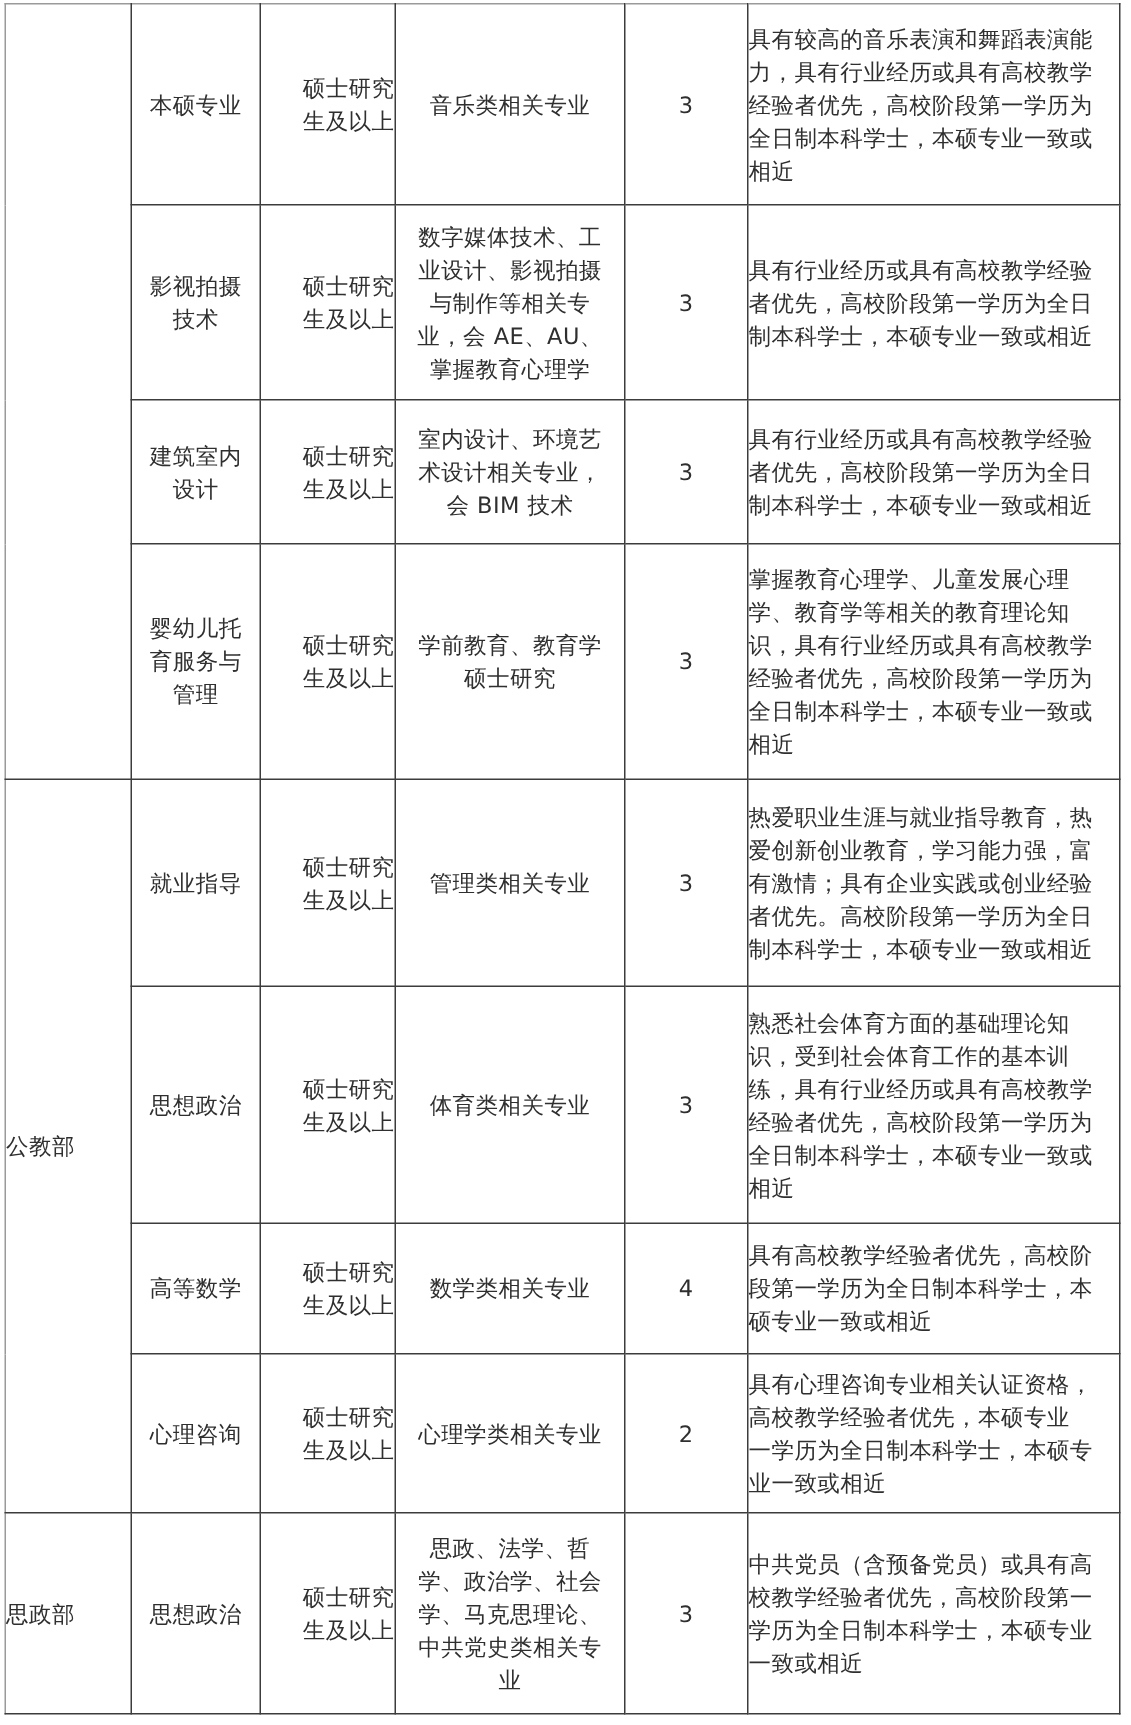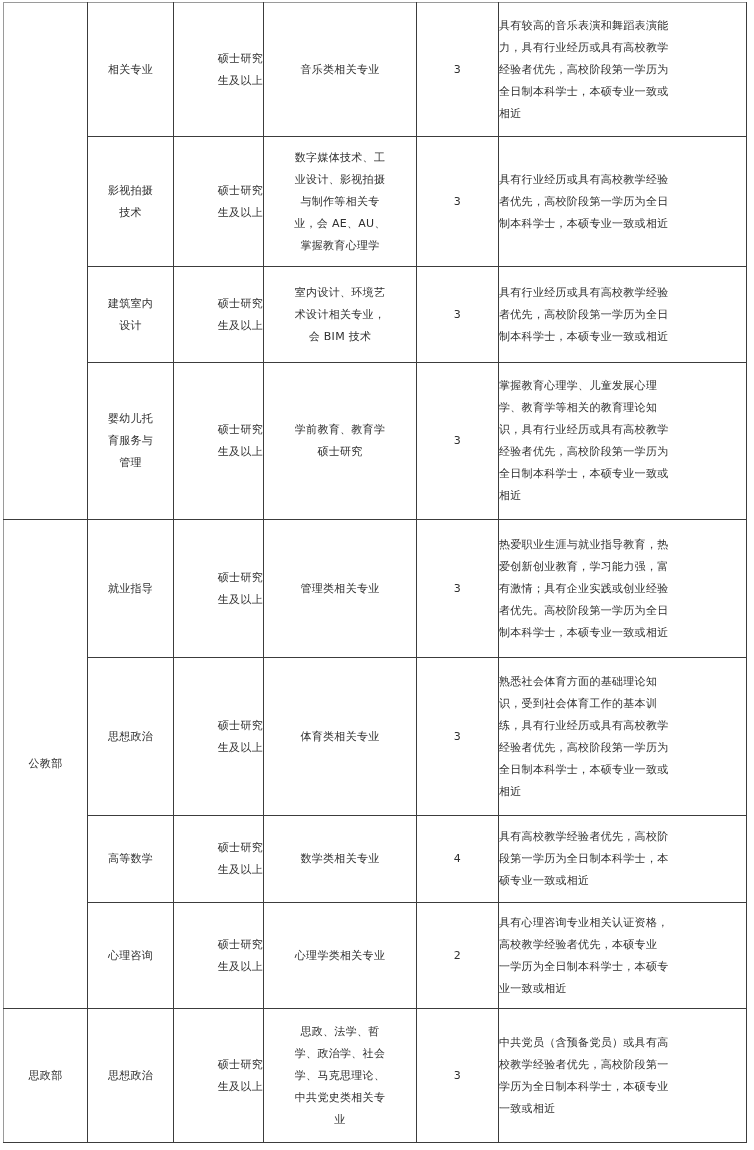--- a/index.html
+++ b/index.html
@@ -6,25 +6,25 @@
     body { width: 754px; height: 1150px; position: relative; overflow: hidden;
            font-family: "DejaVu Sans", "Liberation Sans", sans-serif; color: #2f2f2f; }
     table.recruit {
       position: absolute; left: 3px; top: 2px;
       border-collapse: collapse; table-layout: fixed;
       width: 743px;
       border-top: 1px solid #9a9a9a; border-left: 1px solid #9a9a9a;
     }
     table.recruit td {
       border: 1.5px solid #3c3c3c;
-      font-size: 11px; line-height: 22px;
+      font-size: 15px; line-height: 22px;
       vertical-align: middle; padding: 0;
       white-space: pre-line; letter-spacing: 0.3px; margin-left: 40px;
     }
-    td.dept { text-align: center; }
+    td.dept { text-align: left; }
     td.pos { text-align: center; padding: 0 6px; }
     td.edu { text-align: right; padding: 0 6px; }
     td.major { text-align: center; padding: 0 6px 0 10px; }
     td.count { text-align: center; }
     td.req { text-align: left; padding: 0 4px 0 8px; }
     table.recruit tr:first-child td { border-top-color: #9a9a9a; }
     table.recruit td.dept { border-left-color: #9a9a9a; }
   </style>
 </head>
 <body>
@@ -35,21 +35,21 @@
       <col style="width:86px">
       <col style="width:90px">
     <col style="width:153px">
       <col style="width:82px">
       <col style="width:248px">
   </colgroup>
   <tbody>
 
     <tr style="height:134px">
       <td class="dept" rowspan="4"></td>
-      <td class="pos">相关专业</td>
+      <td class="pos">本硕专业</td>
       <td class="edu">硕士研究
 生及以上</td>
       <td class="major">音乐类相关专业</td>
       <td class="count">3</td>
       <td class="req">具有较高的音乐表演和舞蹈表演能
 力，具有行业经历或具有高校教学
 经验者优先，高校阶段第一学历为
 全日制本科学士，本硕专业一致或
 相近</td>
     </tr>

